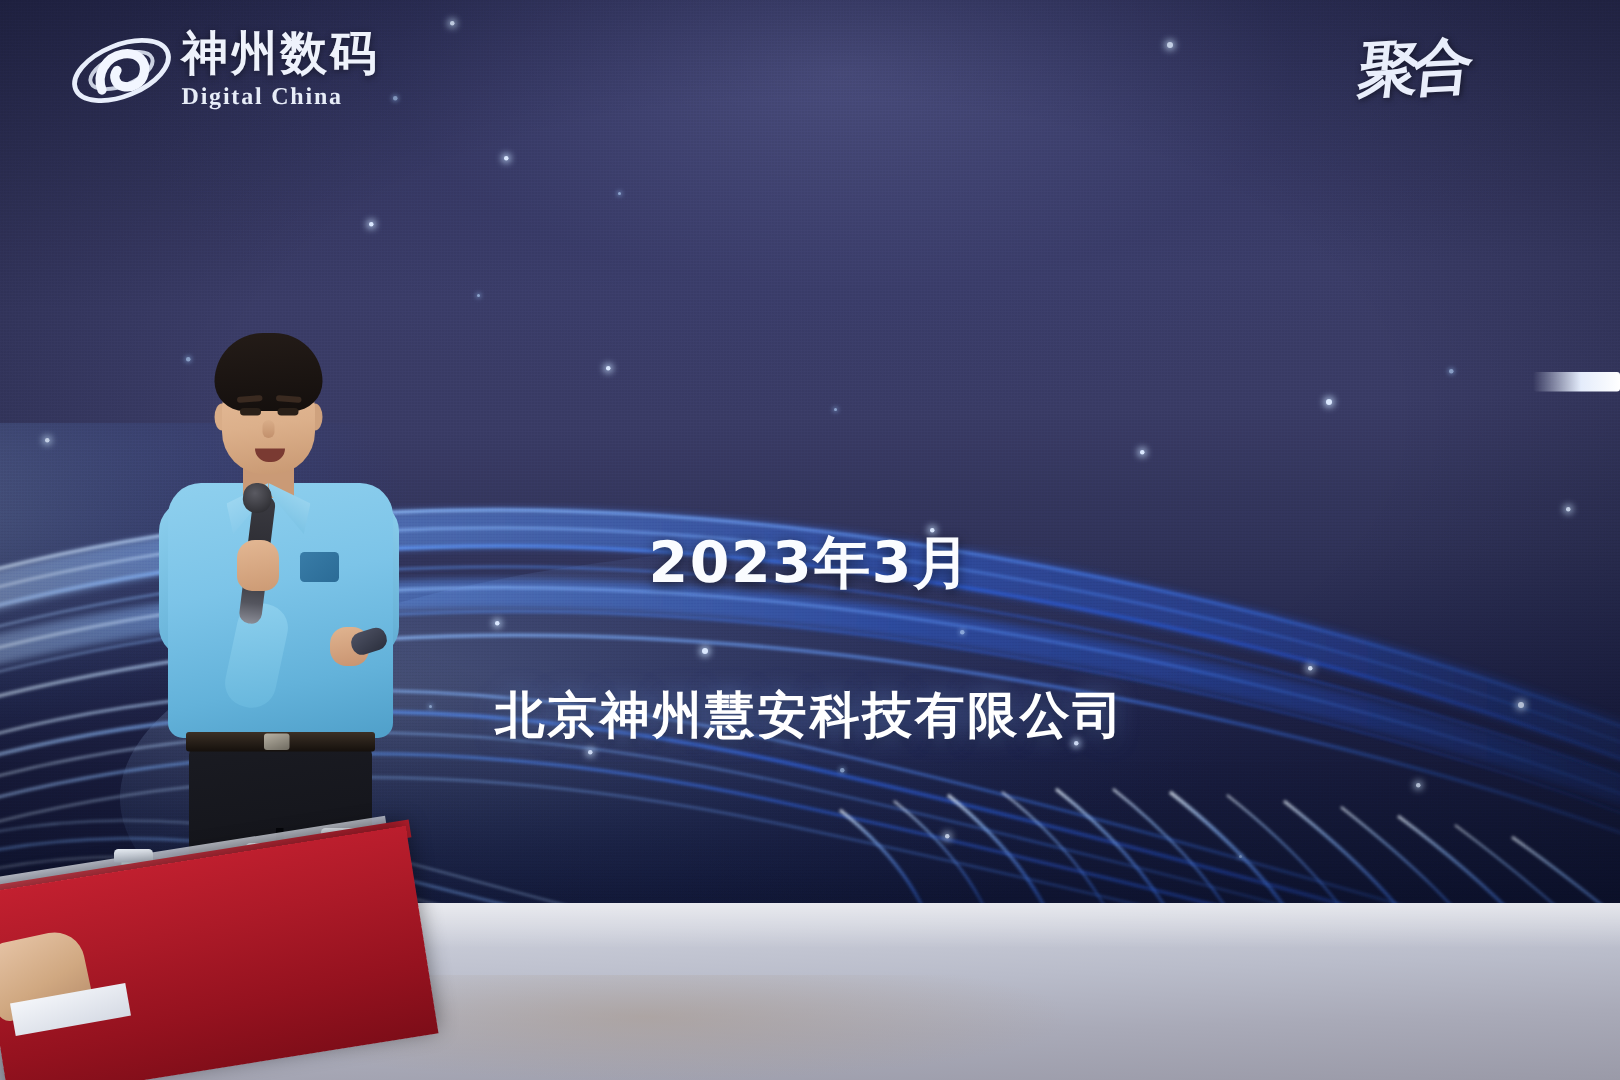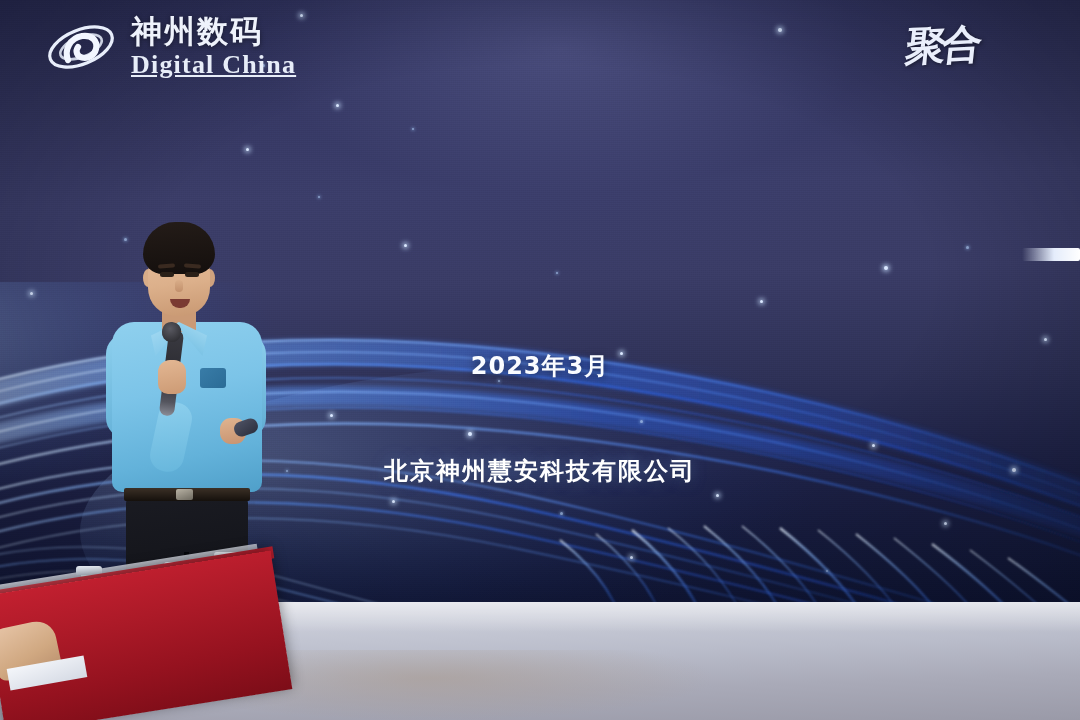--- a/index.html
+++ b/index.html
@@ -35,31 +35,31 @@
   .wavefield svg { display:block; width:100%; height:100%; }
 
   .sparkles { position:absolute; inset:0; pointer-events:none; }
   .spk {
     position:absolute; background:#dbe8ff; border-radius:50%;
     box-shadow:0 0 5px 1.5px rgba(200,225,255,0.85);
   }
   .spk.dim { background:#aac6ee; box-shadow:0 0 3px 1px rgba(150,190,240,0.55); opacity:.75; }
 
   
-  .logo-dc { position:absolute; left:44px; top:16px; display:flex; align-items:center; gap:13px; }
+  .logo-dc { position:absolute; left:44px; top:16px; display:flex; align-items:center; gap:3px; }
   .logo-dc .mark { width:74px; height:62px; }
   .logo-dc .wordmark { display:flex; flex-direction:column; line-height:1; }
   .logo-dc .cn {
     font-family:"DejaVu Sans","Liberation Sans",sans-serif;
     font-size:31px; font-weight:700; color:#eef2fb; letter-spacing:2px;
     text-shadow:0 1px 5px rgba(0,0,0,.45);
   }
   .logo-dc .en {
     font-family:"Liberation Serif", serif;
-    font-size:26px; font-weight:700; color:#e7edf8; letter-spacing:1.2px; margin-top:5px;text-decoration:underline;
+    font-size:16px; font-weight:700; color:#e7edf8; letter-spacing:1.2px; margin-top:5px;
   }
 
   .logo-slogan { position:absolute; right:24px; top:18px; text-align:right; }
   .logo-slogan .calli {
     font-family:"Liberation Serif", serif;
     font-size:40px; font-weight:700; color:#e9eefb; letter-spacing:-4px;
     transform:skewX(-9deg) rotate(-3deg); display:inline-block;
     text-shadow:1px 1px 4px rgba(0,0,0,.5);
     margin-right:78px;
   }
@@ -72,27 +72,27 @@
   
   .slide-title {
     position:absolute; left:0; right:0; top:180px; text-align:center;
     font-family:"DejaVu Sans","Liberation Sans",sans-serif;
     font-size:52px; font-weight:700; color:#ffffff; letter-spacing:2px;
     text-shadow:0 0 18px rgba(160,190,255,.45), 0 3px 10px rgba(0,0,0,.55);
   }
   .slide-date {
     position:absolute; left:0; right:0; top:350px; text-align:center;
     font-family:"DejaVu Sans","Liberation Sans",sans-serif;
-    font-size:24px; font-weight:700; color:#fafcff; letter-spacing:1px;
+    font-size:38px; font-weight:700; color:#fafcff; letter-spacing:1px;
     text-shadow:0 2px 8px rgba(0,0,0,.5);
   }
   .slide-company {
     position:absolute; left:0; right:0; top:455px; text-align:center;
     font-family:"DejaVu Sans","Liberation Sans",sans-serif;
-    font-size:24px; font-weight:700; color:#ffffff; letter-spacing:2px;
+    font-size:33px; font-weight:700; color:#ffffff; letter-spacing:2px;
     text-shadow:0 0 14px rgba(130,170,255,.5), 0 2px 8px rgba(0,0,0,.5);
   }
 
   .edge-glow {
     position:absolute; right:0; top:248px; width:58px; height:13px;
     background:linear-gradient(90deg, rgba(220,232,255,0) 0%, #e4ecfb 55%, #ffffff 100%);
     border-radius:2px; filter:blur(.4px);
   }
 
   

